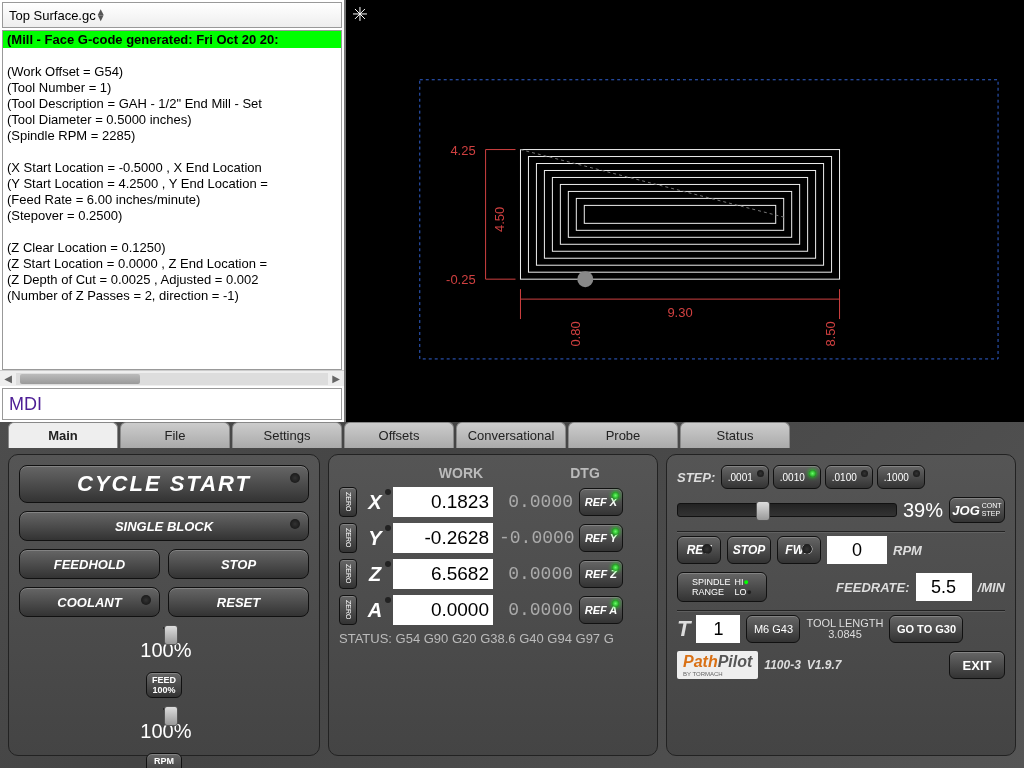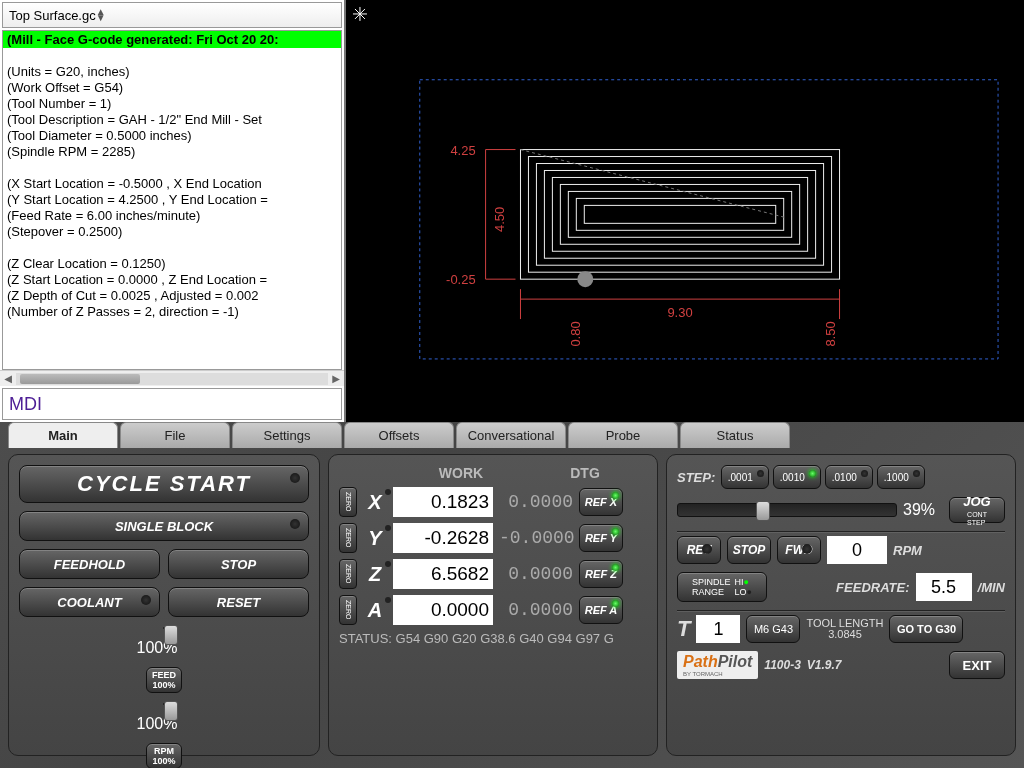--- a/index.html
+++ b/index.html
@@ -31,21 +31,21 @@
 .big-btn { background:linear-gradient(#666,#333); border:1px solid #111; border-radius:8px; color:#fff; display:flex; align-items:center; justify-content:center; box-shadow:inset 0 1px 0 rgba(255,255,255,.2); position:relative; }
 .big-btn .led { width:10px; height:10px; border-radius:50%; position:absolute; right:8px; top:7px; }
 .led.grn { background:radial-gradient(#6f6,#070); box-shadow:0 0 4px #0f0; }
 .led.off { background:radial-gradient(#333,#111); }
 .cycle { width:100%; height:38px; font-size:22px; font-weight:bold; letter-spacing:2px; font-style:italic; }
 .btn-row { display:flex; gap:8px; margin-top:8px; }
 .half-btn { flex:1; height:30px; font-size:13px; font-weight:bold; font-style:italic; }
 .slider-row { display:flex; align-items:center; gap:10px; margin-top:10px;flex-direction:column; }
 .slider { flex:1; height:14px; background:linear-gradient(#222,#333); border-radius:3px; position:relative; border:1px solid #111; }
 .slider .knob { position:absolute; top:-3px; width:14px; height:20px; background:linear-gradient(#ddd,#999); border-radius:3px; border:1px solid #555; }
-.pct { width:55px; color:#fff; font-size:16px; text-align:left; }
+.pct { width:55px; color:#fff; font-size:20px; text-align:right; }
 .chip { width:36px; height:26px; font-size:9px; font-weight:bold; border-radius:6px; line-height:10px; flex-direction:column; }
 .dro-hdr { display:flex; color:#bbb; font-size:14px; font-weight:bold; margin-bottom:6px; padding-left:60px; }
 .dro-hdr div { flex:1; text-align:center; }
 .dro-row { display:flex; align-items:center; gap:6px; margin-bottom:6px; }
 .zero-btn { width:18px; height:30px; font-size:7px; border-radius:4px; writing-mode:vertical-rl; }
 .axis-lbl { width:24px; height:30px; font-size:20px; font-weight:bold; font-style:italic; color:#fff; display:flex; align-items:center; justify-content:center; position:relative; }
 .axis-lbl .d { width:6px; height:6px; border-radius:50%; background:#222; position:absolute; right:-4px; top:2px; }
 .dro-val { width:100px; height:30px; background:#fff; display:flex; align-items:center; justify-content:flex-end; padding:0 4px; font-size:19px; font-family:Liberation Sans, sans-serif; }
 .dtg-val { width:74px; color:#aaa; font-size:18px; text-align:right; font-family:'Courier New',monospace; }
 .ref-btn { width:44px; height:28px; font-size:11px; font-weight:bold; font-style:italic; border-radius:6px; }
@@ -69,21 +69,20 @@
 <div class="top">
   <div class="left-col">
     <div class="file-dd">
       <span>Top Surface.gc</span>
       <div class="dd-arrows">▲<br>▼</div>
     </div>
     <div class="gcode-list">
       <div class="hl">(Mill - Face G-code generated: Fri Oct 20 20:</div>
       <div id="gc-body">
           <div class="ln">&nbsp;</div>
-          <div class="ln">(Units = G20, inches)</div>
           <div class="ln">(Work Offset = G54)</div>
           <div class="ln">(Tool Number =  1)</div>
           <div class="ln">(Tool Description = GAH - 1/2" End Mill - Set</div>
           <div class="ln">(Tool Diameter = 0.5000 inches)</div>
           <div class="ln">(Spindle RPM = 2285)</div>
           <div class="ln">&nbsp;</div>
           <div class="ln">(X Start Location = -0.5000 , X End Location</div>
           <div class="ln">(Y Start Location = 4.2500 , Y End Location =</div>
           <div class="ln">(Feed Rate = 6.00 inches/minute)</div>
           <div class="ln">(Stepover = 0.2500)</div>
@@ -280,21 +279,21 @@
             <span>.1000</span>
             <div class="led off"></div>
           </div>
         </div>
     </div>
     <div class="r-row">
       <div class="slider jog-sl">
           <div class="knob" style="left:36%"></div>
         </div>
       <div class="pct" style="width:40px">39%</div>
-      <div class="big-btn" style="width:56px;height:26px;font-size:10px;flex-direction:column;gap:2px;border-radius:6px">
+      <div class="big-btn" style="width:56px;height:26px;font-size:10px;gap:2px;border-radius:6px">
         <span style="font-size:13px;font-weight:bold;font-style:italic">JOG</span>
         <div style="font-size:7px;line-height:8px"><span>CONT</span><br><span>STEP</span></div>
       </div>
     </div>
     <div class="hr"></div>
     <div class="r-row">
       <div class="big-btn spn-btn">
           <span>REV</span>
           <div class="led off"></div>
         </div>

